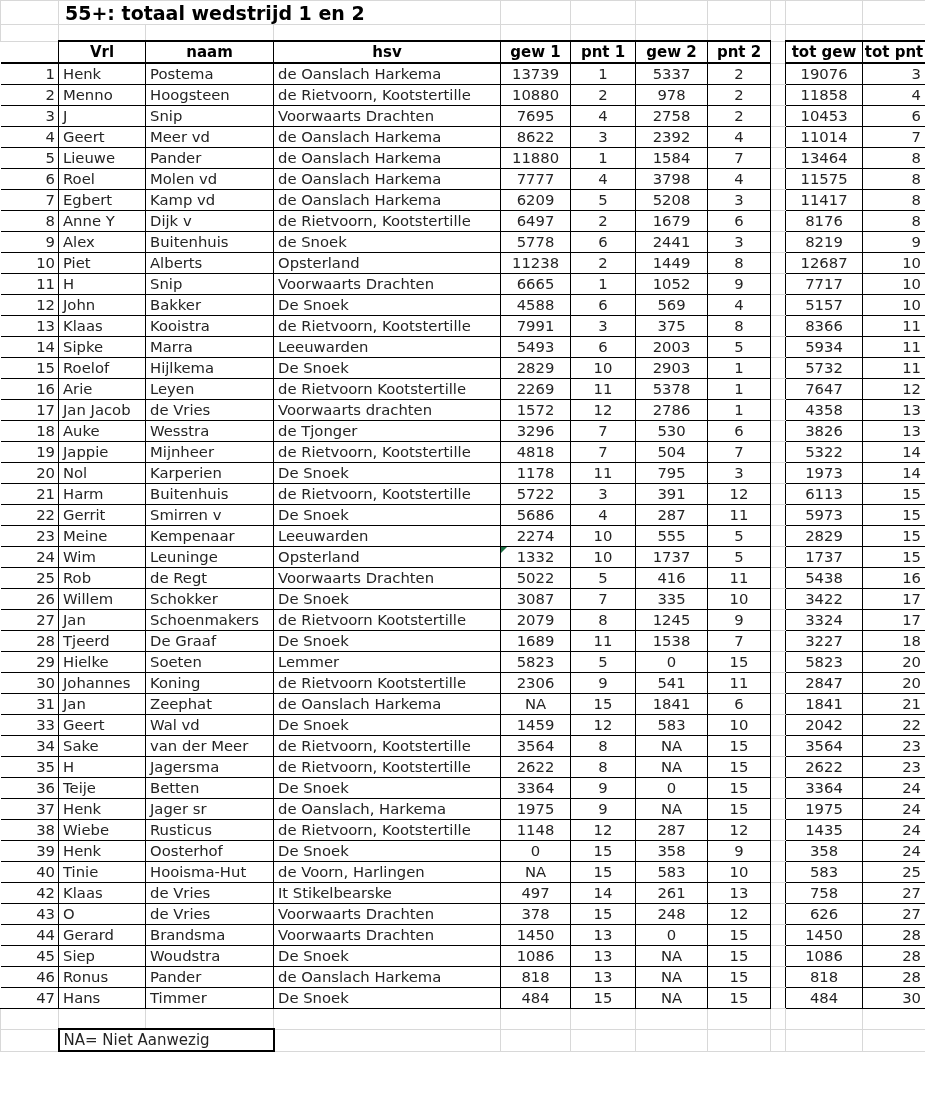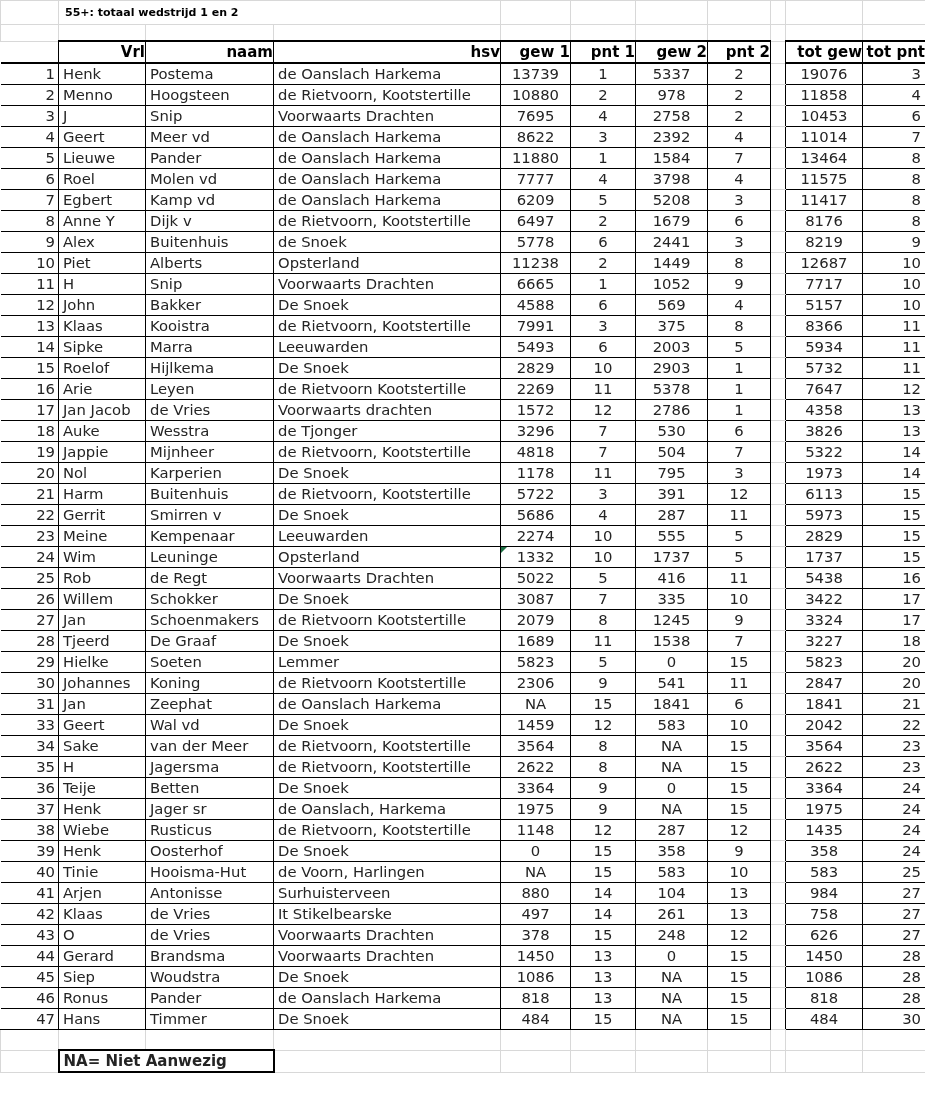--- a/index.html
+++ b/index.html
@@ -14,34 +14,34 @@
     border:1px solid #d8d8d8;
   }
   
   tr.row-title td{height:23px;}
   tr.row-gap-top td{height:15px;}
   tr.row-header td{height:20px;}
   tbody tr td{height:19px;}
   tr.row-gap-bottom td{height:19px;}
   tr.row-footer td{height:19px;}
   
-  .title-cell{font-weight:bold;font-size:11px;color:#000;padding-left:6px;overflow:visible;}
+  .title-cell{font-weight:bold;font-size:19px;color:#000;padding-left:6px;overflow:visible;}
   .hdr{
-    font-weight:bold;font-size:15px;color:#000;text-align:right;
+    font-weight:bold;font-size:15px;color:#000;text-align:center;
     border:1px solid #000;border-top:2px solid #000;border-bottom:2px solid #000;
   }
   .hdr-rank{border-left:none;border-top:1px solid #d8d8d8;border-right:none;border-bottom:2px solid #000;}
   .hdr-sp{border-left:none;border-right:none;border-top:1px solid #d8d8d8;border-bottom:1px solid #d8d8d8;}
   .b{border:1px solid #000;}
   .rank{border:1px solid #000;border-left:none;text-align:right;padding-right:3px;}
   .txt{text-align:left;padding-left:4px;padding-right:2px;}
   .num{text-align:center;}
   .numr{text-align:right;padding-right:4px;}
   .sp{border-left:none;border-right:none;border-top:1px solid #d8d8d8;border-bottom:1px solid #d8d8d8;}
-  .footer-box{border:2px solid #000;padding-left:4px;font-size:15px;font-weight:bold;}
+  .footer-box{border:2px solid #000;padding-left:4px;font-size:15px;}
   .mark{position:relative;margin-left:36px;}
   .mark::before{
     content:"";position:absolute;left:0;top:0;width:0;height:0;
     border-top:6px solid #1e7145;border-right:6px solid transparent;
   }
 </style>
 </head>
 <body>
 
 <div class="sheet">
@@ -600,33 +600,20 @@
           <td class="txt b">de Voorn, Harlingen</td>
           <td class="num b">NA</td>
           <td class="num b">15</td>
           <td class="num b">583</td>
           <td class="num b">10</td>
           <td class="sp"></td>
           <td class="num b">583</td>
           <td class="numr b">25</td>
         </tr>
         <tr>
-          <td class="rank">41</td>
-          <td class="txt b">Arjen</td>
-          <td class="txt b">Antonisse</td>
-          <td class="txt b">Surhuisterveen</td>
-          <td class="num b">880</td>
-          <td class="num b">14</td>
-          <td class="num b">104</td>
-          <td class="num b">13</td>
-          <td class="sp"></td>
-          <td class="num b">984</td>
-          <td class="numr b">27</td>
-        </tr>
-        <tr>
           <td class="rank">42</td>
           <td class="txt b">Klaas</td>
           <td class="txt b">de Vries</td>
           <td class="txt b">It Stikelbearske</td>
           <td class="num b">497</td>
           <td class="num b">14</td>
           <td class="num b">261</td>
           <td class="num b">13</td>
           <td class="sp"></td>
           <td class="num b">758</td>

